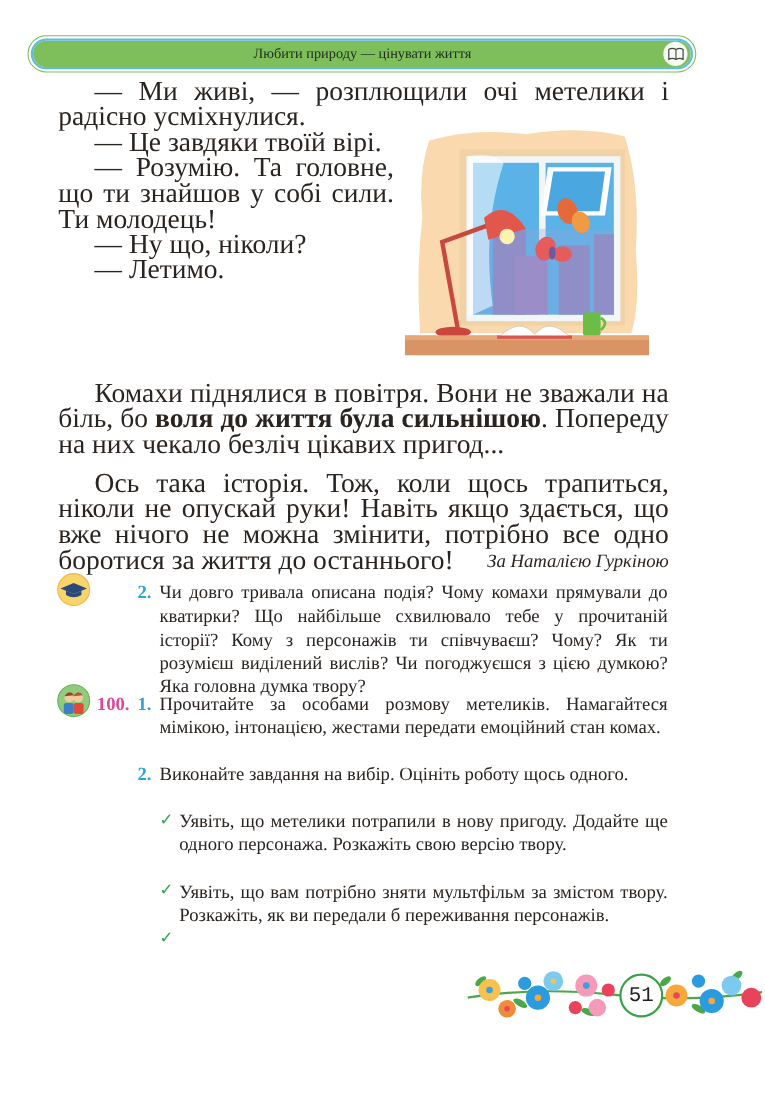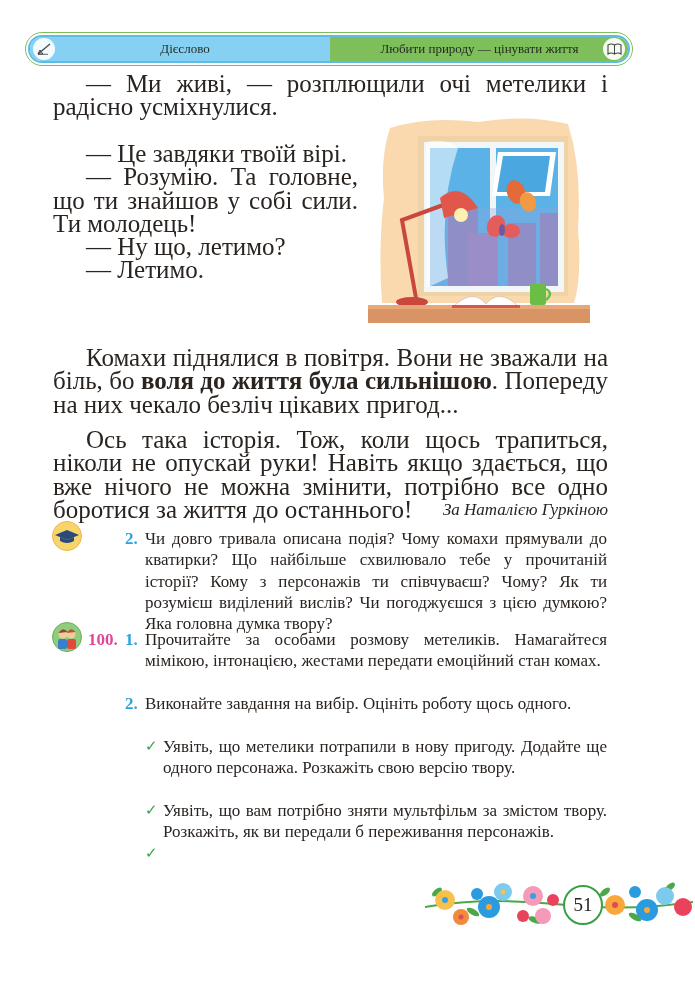--- a/index.html
+++ b/index.html
@@ -32,21 +32,21 @@
   .header .right .label { padding-right: 22px; }
   .header-outline {
     position: absolute; left: 25px; top: 32px; width: 608px; height: 34px; border-radius: 19px;
     border: 1.5px solid #7fbf5b; pointer-events: none;
   }
 
   
   .text { position: absolute; font-family: "Liberation Serif", serif; font-size: 25px; line-height: 23.3px; color: #2a2420; }
   .para { text-align: justify; }
   .indent { text-indent: 33px; }
-  .narrow { left: 53px; width: 305px; margin-top: 24px; }
+  .narrow { left: 53px; width: 305px; }
   .wide { left: 53px; width: 555px; }
   b { font-weight: bold; }
 
   .author { position: absolute; right: 87px; top: 500px; font-family: "Liberation Serif", serif; font-style: italic; font-size: 17px; color: #2a2420; margin-left: 16px; }
 
   
   .illustration { position: absolute; left: 368px; top: 108px; width: 222px; height: 220px; }
 
   
   .task { position: absolute; font-family: "Liberation Serif", serif; font-size: 17px; line-height: 21.3px; color: #2a2420; text-align: justify; }
@@ -56,56 +56,46 @@
   .check { color: #3aa048; position: absolute; left: -18px; font-size: 15px; }
 
   .badge { position: absolute; width: 30px; height: 30px; border-radius: 50%; }
   .badge-cap { left: 52px; top: 521px; background: #f7d56a; border: 1.5px solid #eeb54a; }
   .badge-kids { left: 52px; top: 622px; background: #8dcd7d; border: 1.5px solid #6bb05c; }
 
   .footer { position: absolute; left: 425px; top: 872px; width: 268px; height: 62px; }
   .page-num {
     position: absolute; left: 563px; top: 885px; width: 40px; height: 40px; border-radius: 50%;
     border: 2px solid #3aa048; background: #fff; display: flex; align-items: center; justify-content: center;
-    font-family: Liberation Serif, serif; font-size: 19px; color: #222;
+    font-family: Liberation Mono, monospace; font-size: 19px; color: #222;
   }
 </style>
 </head>
 <body>
 
 <div class="header-outline"></div>
 <div class="header">
-  <div class="left">
-    <span class="icon-circle">
-      <svg width="14" height="12" viewBox="0 0 14 12">
-          <path d="M1 11 L13 1" stroke="#444" stroke-width="1.2"></path>
-          <path d="M1 11 L6 11 L3 7 Z" fill="none" stroke="#444" stroke-width="1"></path>
-          <line x1="1" y1="11.3" x2="11" y2="11.3" stroke="#444" stroke-width="0.8"></line>
-        </svg>
-    </span>
-    <span class="label">Дієслово</span>
-  </div>
   <div class="right">
     <span class="label">Любити природу — цінувати життя</span>
     <span class="icon-circle">
       <svg width="15" height="12" viewBox="0 0 15 12">
           <path d="M1 2 Q4 0 7.5 2 Q11 0 14 2 L14 11 Q11 9 7.5 11 Q4 9 1 11 Z" fill="none" stroke="#444" stroke-width="1.1"></path>
           <line x1="7.5" y1="2" x2="7.5" y2="11" stroke="#444" stroke-width="1"></line>
         </svg>
     </span>
   </div>
 </div>
 
 <div class="text wide" style="top:72px;">
   <div class="para indent">— Ми живі, — розплющили очі метелики і радісно усміхнулися.</div>
 </div>
 <div class="text narrow" style="top:118px;">
   <div class="para indent">— Це завдяки твоїй вірі.</div>
   <div class="para indent">— Розумію. Та головне, що ти знайшов у собі сили. Ти молодець!</div>
-  <div class="para indent">— Ну що, летимо?</div>
+  <div class="para indent">— Ну що, ніколи?</div>
   <div class="para indent">— Летимо.</div>
 </div>
 
 <div class="illustration">
   <svg width="222" height="220" viewBox="0 0 222 220">
     <path d="M22 20 Q60 8 110 14 Q160 6 200 16 Q214 60 210 120 Q214 170 206 195 L14 195 Q10 140 16 90 Q12 50 22 20 Z" fill="#f9d9ad"></path>
     <rect x="50" y="28" width="150" height="160" fill="#efd2a6"></rect>
     <rect x="56" y="34" width="140" height="150" fill="#f2f6f8"></rect>
     <rect x="62" y="40" width="60" height="138" fill="#5ab2e6"></rect>
     <rect x="128" y="40" width="62" height="138" fill="#5ab2e6"></rect>

